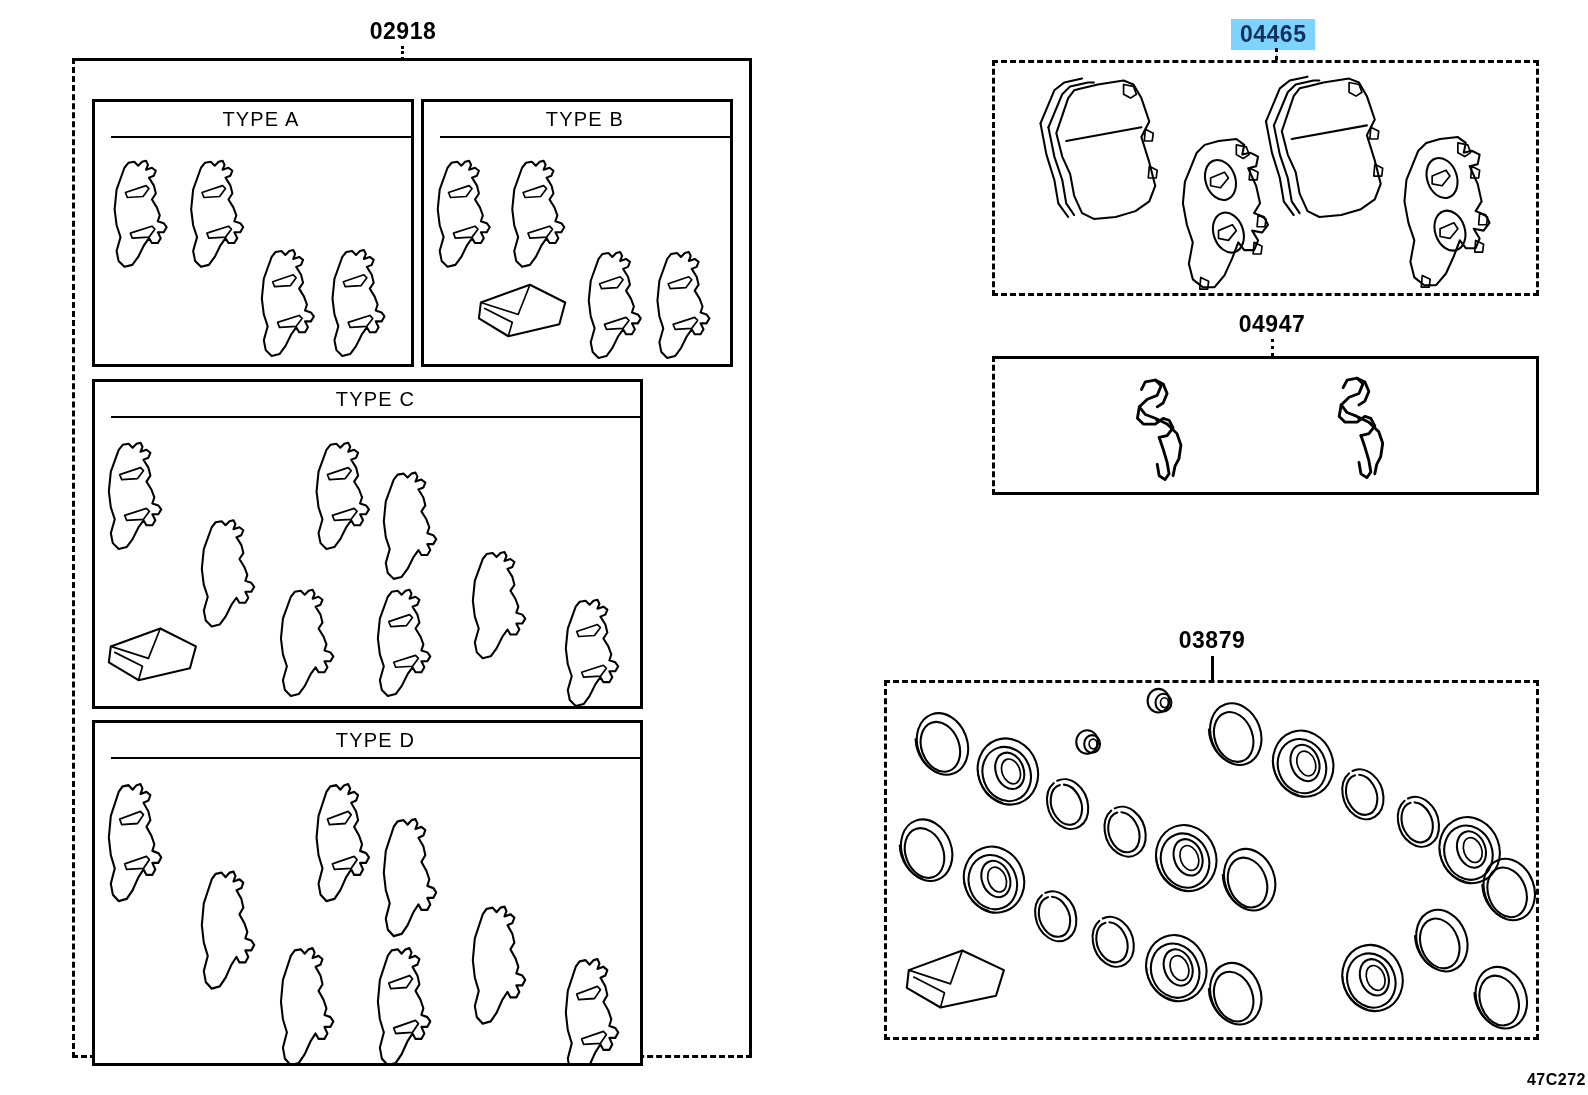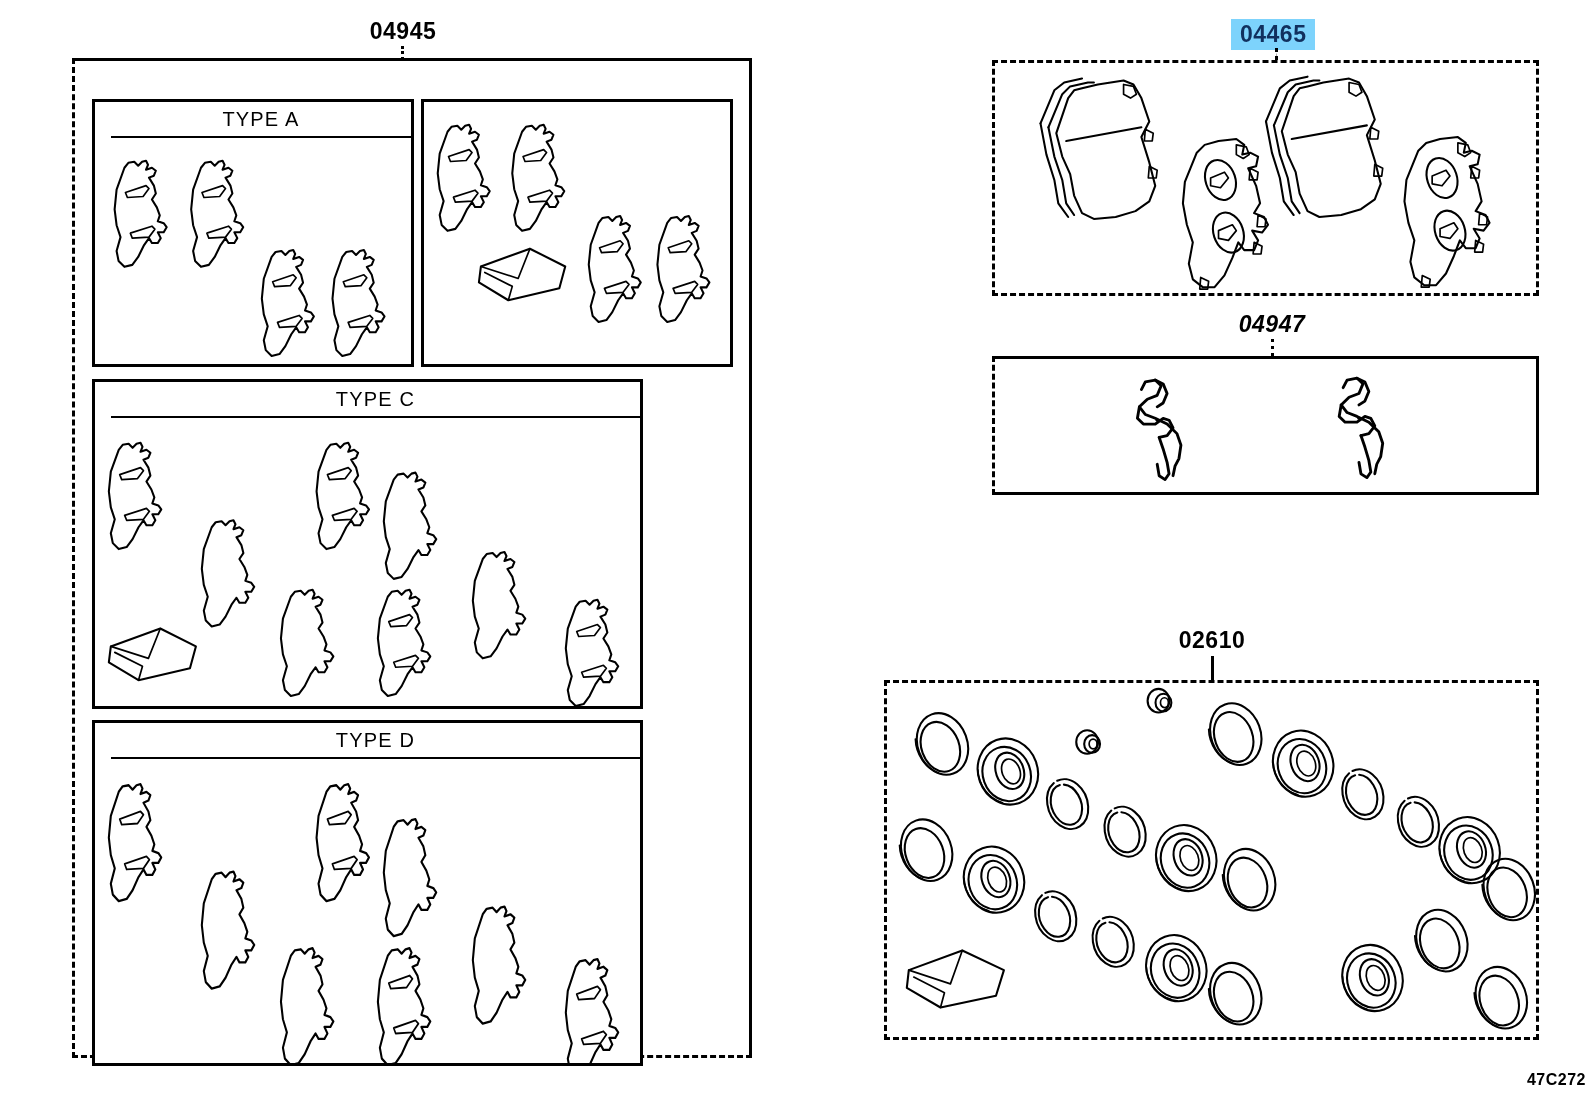--- a/index.html
+++ b/index.html
@@ -53,21 +53,21 @@
   svg .ln-h{fill:none;stroke:#000;stroke-width:2.9;
           stroke-linejoin:round;stroke-linecap:round;}
   svg .fillw{fill:#fff;stroke:#000;stroke-width:2.1;
           stroke-linejoin:round;stroke-linecap:round;}
 </style>
 </head>
 <body>
 
 <div class="stage">
 
-  <div class="grp-label" style="left:333px;top:18px;width:140px;">04945</div>
+  <div class="grp-label" style="left:333px;top:18px;width:140px;">02918</div>
   <div class="leader" style="left:401px;top:46px;height:14px;"></div>
 
   <div class="box mixed" style="left:72px;top:58px;width:680px;height:1000px;"></div>
 
   <div class="tbox" style="left:92px;top:99px;width:322px;height:268px;">
     <div class="thead">
       <span>TYPE A</span>
     </div>
     <div class="tbody">
       <svg viewBox="0 0 322 228" preserveAspectRatio="none">
@@ -89,20 +89,23 @@
         <g transform="translate(222,90)">
           <path class="ln" d="M22,52 L30,30 L34,25 L40,24 L44,28 L48,24 L52,23 L54,27 L52,32 L58,30 L62,33 L60,38 L55,40 L60,48 L62,56 L58,62 L63,70 L66,78 L64,84 L70,86 L73,90 L70,95 L64,95 L67,101 L64,106 L58,106 L55,101 L50,108 L44,120 L38,128 L30,130 L24,124 L22,114 L26,100 L22,88 L20,72 Z"></path>
           <path class="ln-t" d="M31,55 L52,48 L55,51 L49,59 L33,60 Z"></path>
           <path class="ln-t" d="M36,96 L58,89 L61,92 L55,100 L38,101 Z"></path>
         </g>
       </svg>
     </div>
   </div>
 
   <div class="tbox" style="left:421px;top:99px;width:312px;height:268px;">
+    <div class="thead">
+      <span>TYPE B</span>
+    </div>
     <div class="tbody">
       <svg viewBox="0 0 312 228" preserveAspectRatio="none">
         <g transform="translate(-6,0)">
           <path class="ln" d="M22,52 L30,30 L34,25 L40,24 L44,28 L48,24 L52,23 L54,27 L52,32 L58,30 L62,33 L60,38 L55,40 L60,48 L62,56 L58,62 L63,70 L66,78 L64,84 L70,86 L73,90 L70,95 L64,95 L67,101 L64,106 L58,106 L55,101 L50,108 L44,120 L38,128 L30,130 L24,124 L22,114 L26,100 L22,88 L20,72 Z"></path>
           <path class="ln-t" d="M31,55 L52,48 L55,51 L49,59 L33,60 Z"></path>
           <path class="ln-t" d="M36,96 L58,89 L61,92 L55,100 L38,101 Z"></path>
         </g>
         <g transform="translate(70,0)">
           <path class="ln" d="M22,52 L30,30 L34,25 L40,24 L44,28 L48,24 L52,23 L54,27 L52,32 L58,30 L62,33 L60,38 L55,40 L60,48 L62,56 L58,62 L63,70 L66,78 L64,84 L70,86 L73,90 L70,95 L64,95 L67,101 L64,106 L58,106 L55,101 L50,108 L44,120 L38,128 L30,130 L24,124 L22,114 L26,100 L22,88 L20,72 Z"></path>
           <path class="ln-t" d="M31,55 L52,48 L55,51 L49,59 L33,60 Z"></path>
@@ -272,21 +275,21 @@
           <path class="ln-t" d="M74,6 L84,8 L87,16 L81,20 L74,16 Z"></path>
           <path class="ln-t" d="M88,30 L96,34 L95,42 L87,42 Z"></path>
           <path class="ln-t" d="M96,78 L104,82 L103,90 L95,90 Z"></path>
           <path class="ln-t" d="M92,106 L100,110 L99,118 L91,118 Z"></path>
           <path class="ln-t" d="M38,142 L46,146 L45,154 L37,154 Z"></path>
         </g>
       </svg>
     </div>
   </div>
 
-  <div class="grp-label" style="left:1202px;top:311px;width:140px;font-style:italic;">04947</div>
+  <div class="grp-label" style="left:1202px;top:311px;width:140px;">04947</div>
   <div class="leader" style="left:1271px;top:339px;height:17px;"></div>
 
   <div class="box mixed2" style="left:992px;top:356px;width:547px;height:139px;">
     <div class="artwrap">
       <svg viewBox="0 0 547 139" preserveAspectRatio="none">
         <g transform="translate(140,12)">
           <path class="ln-h" d="M8,20 L12,12 L22,10 L28,16 L24,26 L14,30 L6,38 L4,50 L10,56 L22,56 L30,50 L36,52 L40,60 L34,68 L26,70"></path>
           <path class="ln-h" d="M6,38 L12,46 L22,50 L34,56 L44,66 L48,78 L46,92 L42,100 L40,110"></path>
           <path class="ln-h" d="M26,70 L30,82 L34,96 L36,108 L32,114 L26,110 L24,98"></path>
           <path class="ln-h" d="M22,10 L30,14 L34,24 L30,34 L24,38"></path>
@@ -296,21 +299,21 @@
           <path class="ln-h" d="M8,20 L12,12 L22,10 L28,16 L24,26 L14,30 L6,38 L4,50 L10,56 L22,56 L30,50 L36,52 L40,60 L34,68 L26,70"></path>
           <path class="ln-h" d="M6,38 L12,46 L22,50 L34,56 L44,66 L48,78 L46,92 L42,100 L40,110"></path>
           <path class="ln-h" d="M26,70 L30,82 L34,96 L36,108 L32,114 L26,110 L24,98"></path>
           <path class="ln-h" d="M22,10 L30,14 L34,24 L30,34 L24,38"></path>
           <circle cx="24" cy="52" r="1.6" fill="#000"></circle>
         </g>
       </svg>
     </div>
   </div>
 
-  <div class="grp-label" style="left:1142px;top:627px;width:140px;">02610</div>
+  <div class="grp-label" style="left:1142px;top:627px;width:140px;">03879</div>
   <div class="leader solid" style="left:1211px;top:656px;height:24px;"></div>
 
   <div class="box dashed" style="left:884px;top:680px;width:655px;height:360px;">
     <div class="artwrap">
       <svg viewBox="0 0 655 360" preserveAspectRatio="none">
         <defs>
           <g id="oring">
             <ellipse class="ln" cx="0" cy="0" rx="25" ry="32" transform="rotate(-20)"></ellipse>
             <ellipse class="ln" cx="-3" cy="2" rx="19" ry="26" transform="rotate(-20)"></ellipse>
             <path class="ln-t" d="M-24,-14 A25,32 0 0 0 -14,26" transform="rotate(-20)"></path>

